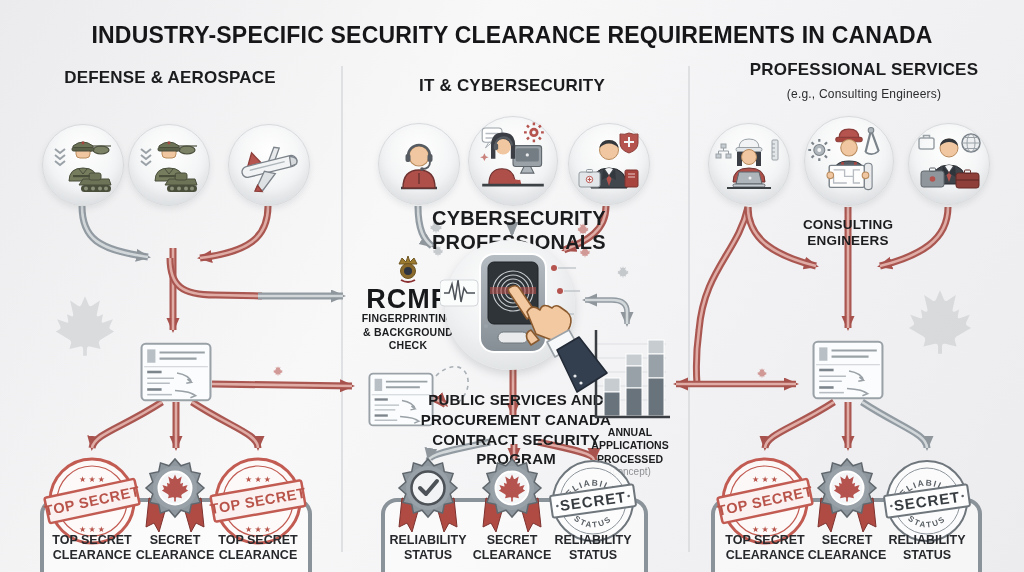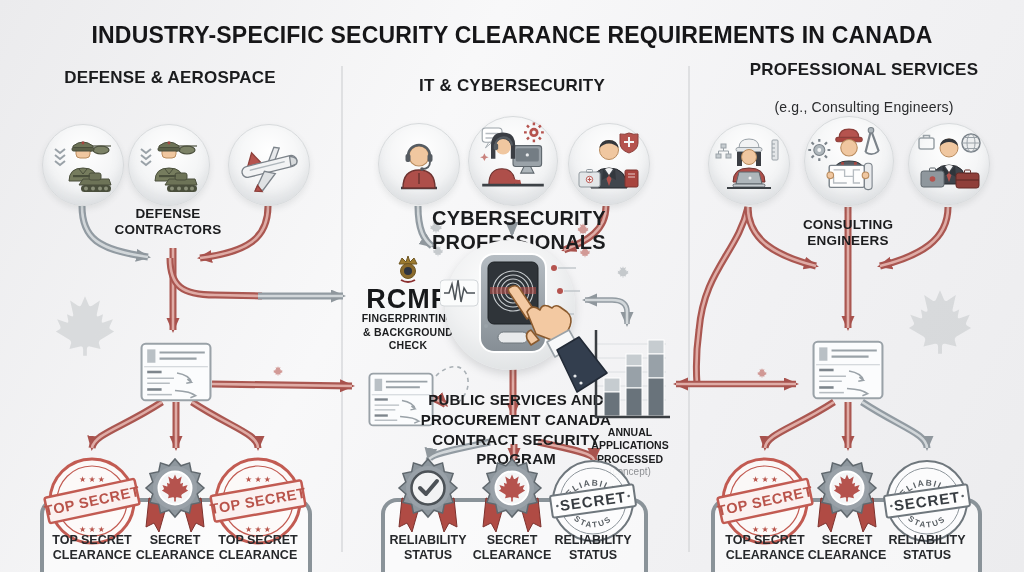--- a/index.html
+++ b/index.html
@@ -6,21 +6,21 @@
   .stage{position:relative;width:1024px;height:572px;overflow:hidden;
     background:linear-gradient(118deg,#ebebed 0%,#f8f8f9 38%,#f1f1f3 70%,#ececee 100%);
     font-family:"Liberation Sans","DejaVu Sans",sans-serif;color:#1b1c1e;}
   .abs{position:absolute;}
   .pre{white-space:pre-line;}
   .ctr{text-align:center;}
   .z2{z-index:2;}
   #flow{position:absolute;left:0;top:0;z-index:1;}
   .title{left:0;right:0;top:22px;font-size:23px;font-weight:700;letter-spacing:.2px;color:#161618;z-index:2;}
   .colhead{font-size:17px;font-weight:700;letter-spacing:.2px;z-index:2;}
-  .subhead{font-size:14px;font-weight:400;color:#2a2b2d;margin-top:19px;}
+  .subhead{font-size:12px;font-weight:400;color:#2a2b2d;margin-top:7px;}
   .grouplabel{font-size:13.5px;font-weight:700;line-height:1.22;letter-spacing:.2px;z-index:2;}
   .pic{position:absolute;width:80px;height:80px;border-radius:50%;z-index:2;
     background:radial-gradient(circle at 50% 32%,#ffffff 0%,#f3f4f5 55%,#e2e4e6 100%);
     border:1px solid #d7dadc;box-shadow:0 3px 6px rgba(60,65,70,.10), inset 0 -8px 12px rgba(120,128,134,.10);}
   .pic.big{width:88px;height:88px;}
   .pic svg{position:absolute;left:0;top:0;}
   .rcmp-title{font-size:27px;font-weight:700;letter-spacing:1px;color:#17181a;z-index:2;}
   .rcmp-desc{font-size:10.5px;font-weight:700;line-height:1.3;letter-spacing:.2px;z-index:2;}
   .pspc{font-size:15px;font-weight:700;line-height:1.32;letter-spacing:.2px;z-index:2;}
   .chartlab{font-size:10.5px;font-weight:700;line-height:1.28;z-index:2;}
@@ -212,22 +212,20 @@
         <path d="M18,38 l8,-14 8,14 z" fill="#b5534e" stroke="#8c3f3a"></path>
         <path d="M40,37 l9,-13 5,2 -8,12 z" fill="#e8eaec"></path>
         <rect x="12" y="36" width="56" height="11" rx="5.5" fill="#f2f3f4"></rect>
         <path d="M62,36.5 q9,3 5,9 l-6,1 z" fill="#d7dadc"></path>
         <path d="M34,45 l-13,16 7,2 16,-13 z" fill="#dfe2e4"></path>
         <path d="M24,57 l-4,5 7,2 z" fill="#b5534e" stroke="#8c3f3a"></path>
         <path d="M20,40.5 h36" stroke="#aeb6bb" fill="none"></path>
       </g>
     </svg>
   </div>
-  <div class="abs ctr grouplabel pre" style="left:88px;top:206px;width:160px;">DEFENSE
-CONTRACTORS</div>
 
   <div class="pic" style="left:378px;top:123px;">
     <svg width="80" height="80" viewBox="0 0 80 80">
       <path d="M22,64 h36" stroke="#3c4146" stroke-width="2.5"></path>
       <path d="M24,64 q0,-18 16,-18 q16,0 16,18 z" fill="#ae4f4a" stroke="#6e3330" stroke-width="1.4"></path>
       <path d="M40,49 v11" stroke="#7d3a36" stroke-width="2"></path>
       <circle cx="40" cy="32" r="10" fill="#f0c7a0" stroke="#b98c5f" stroke-width="1.2"></circle>
       <path d="M29,32 a11,11 0 0 1 22,0" fill="none" stroke="#565c62" stroke-width="2.5"></path>
       <rect x="26.5" y="30" width="5" height="8" rx="2" fill="#565c62"></rect>
         <rect x="48.5" y="30" width="5" height="8" rx="2" fill="#565c62"></rect>

